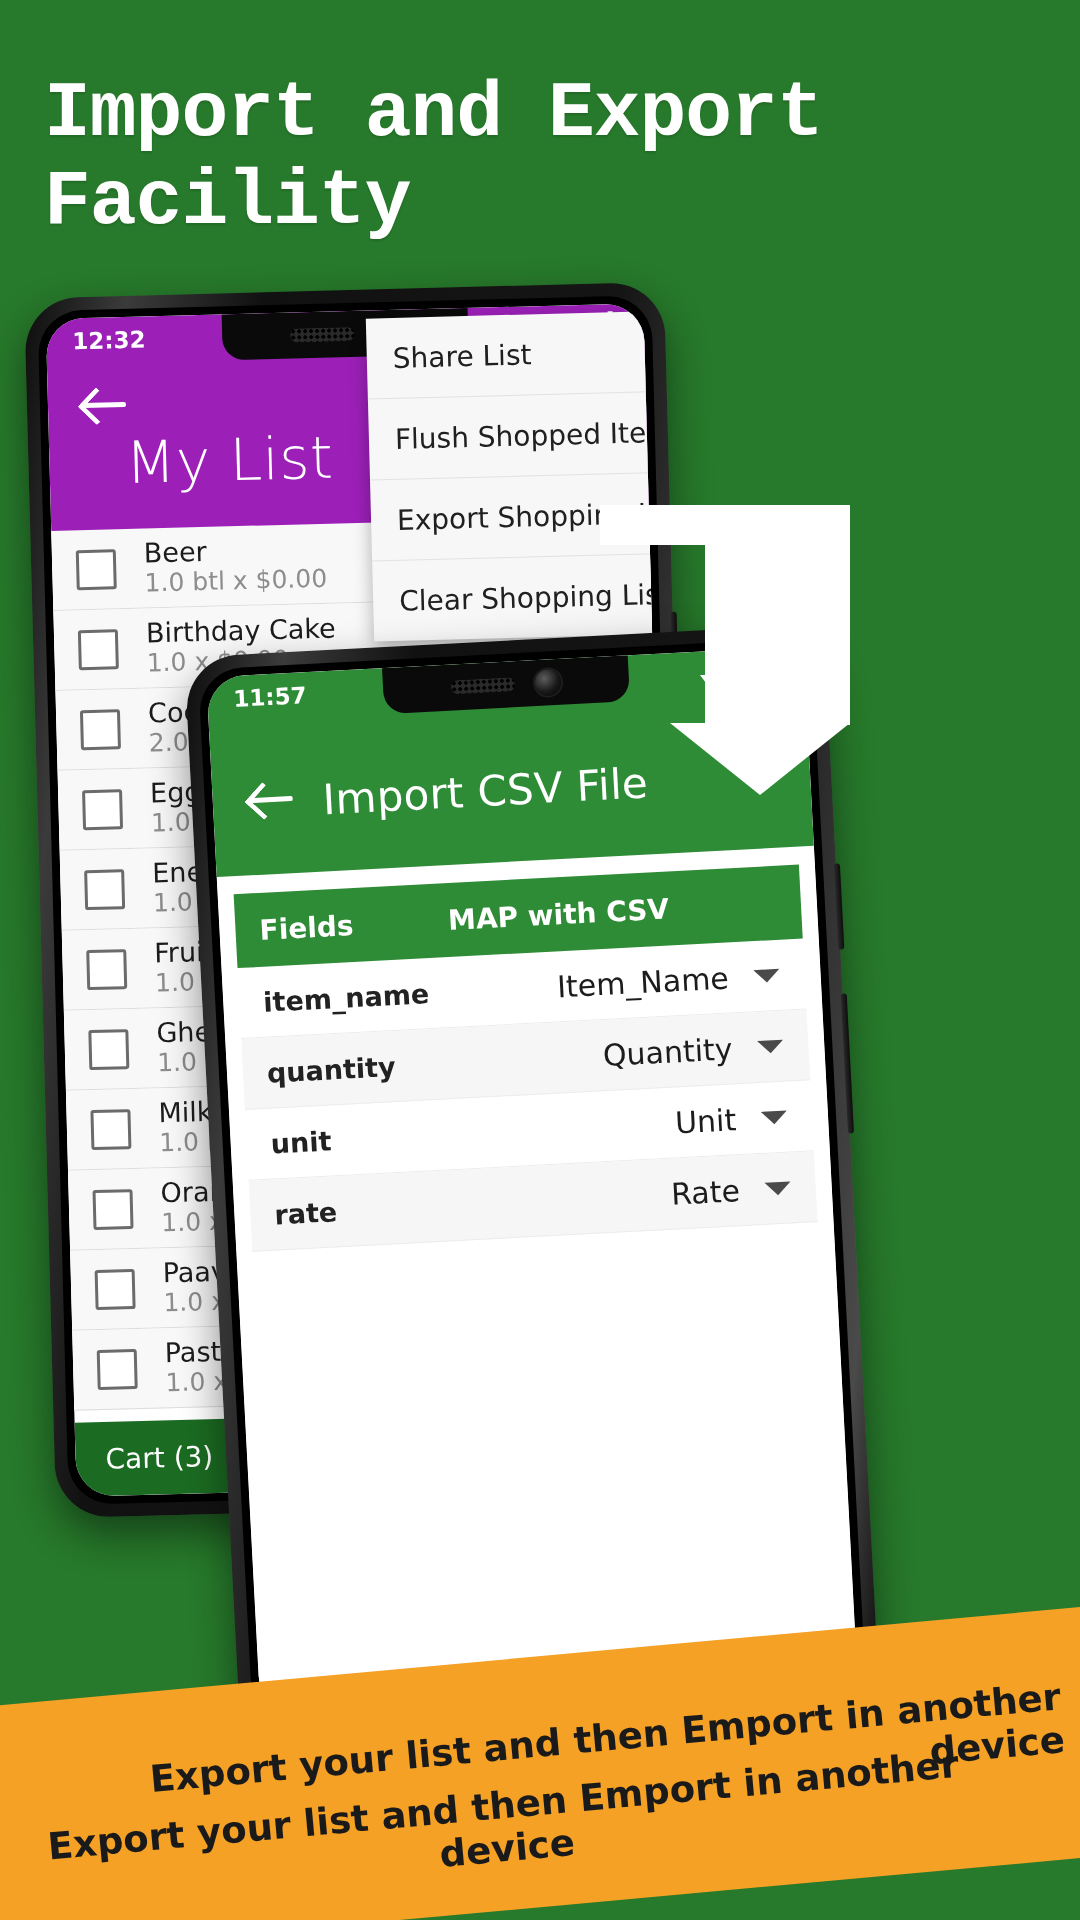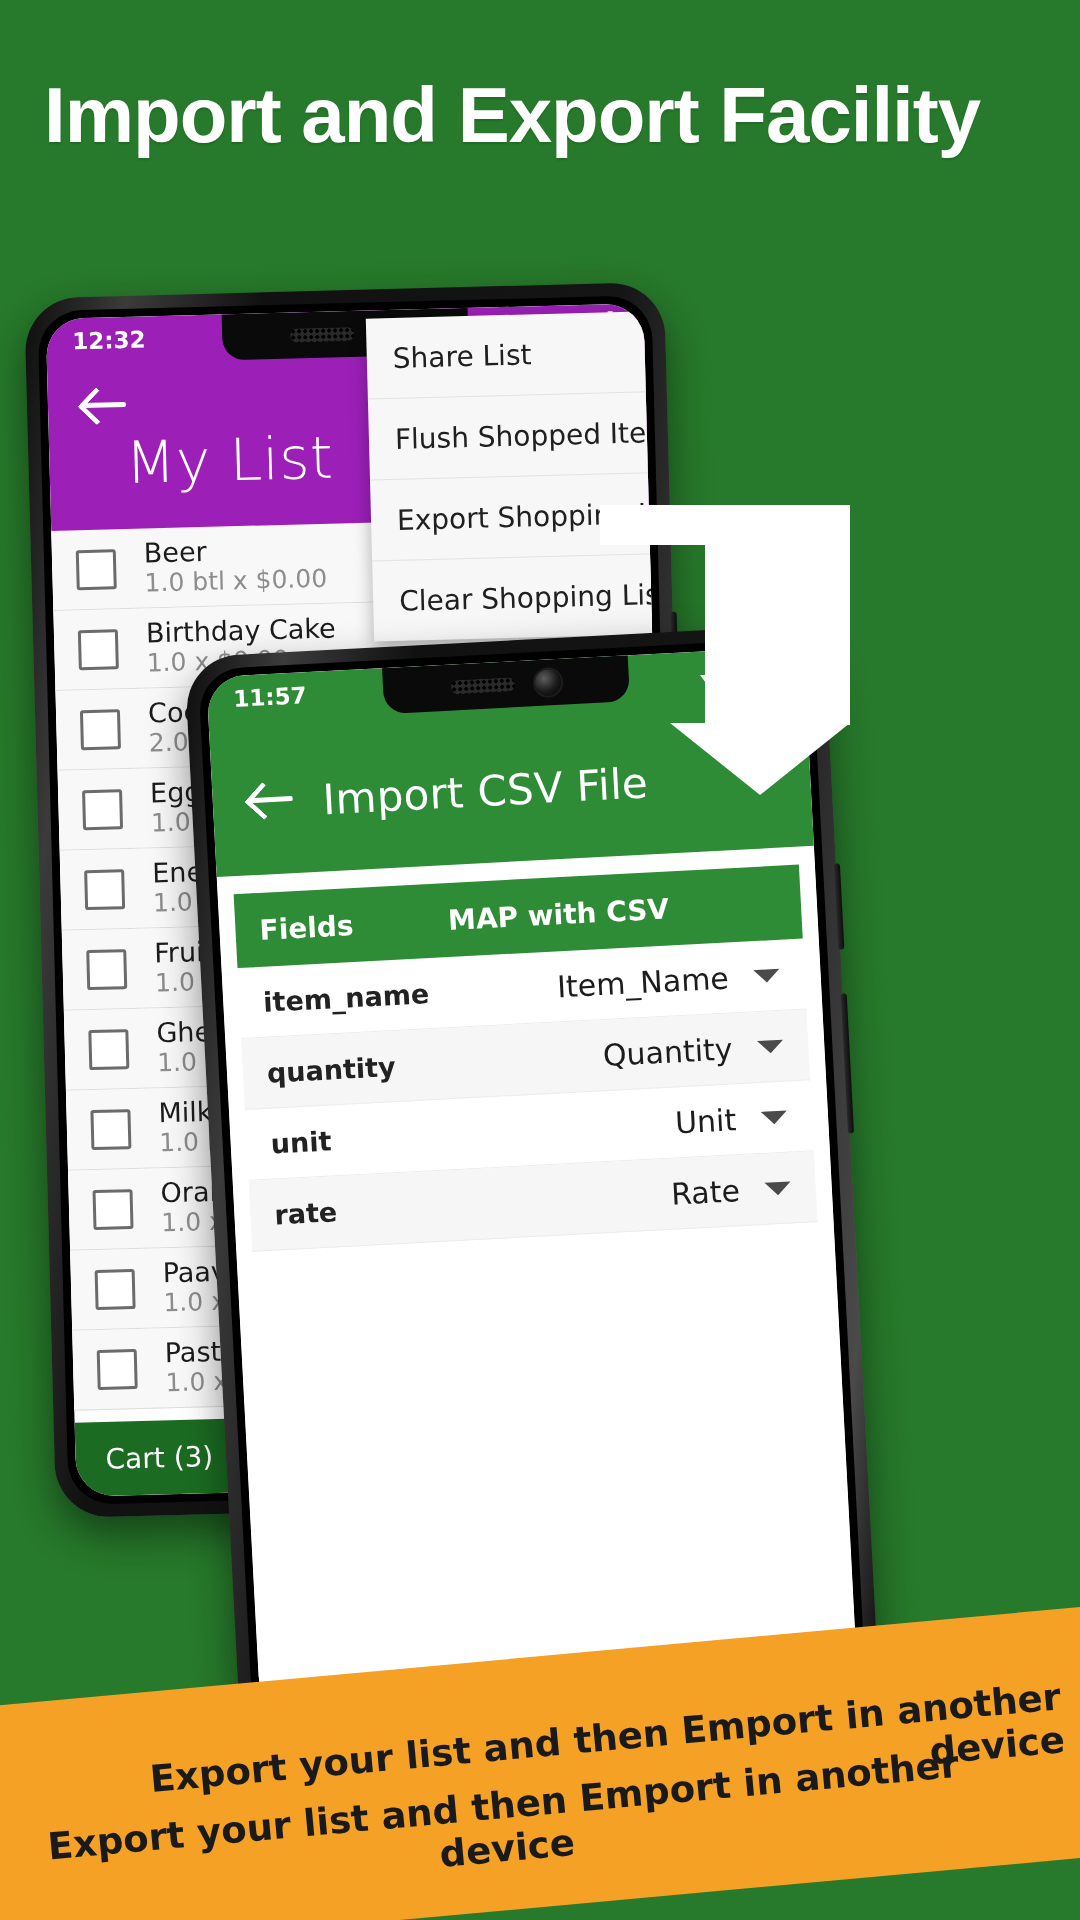--- a/index.html
+++ b/index.html
@@ -7,21 +7,21 @@
     width:1080px;height:1920px;overflow:hidden;position:relative;
     background:#27792b;
     font-family:"DejaVu Sans","Liberation Sans",sans-serif;
   }
   .stage{position:absolute;inset:0;overflow:hidden;}
 
   
   .headline{
     position:absolute;left:44px;top:70px;width:1000px;
     color:#ffffff;font-size:78px;font-weight:bold;letter-spacing:-1px;
-    font-family:Liberation Sans, sans-serif;
+    font-family:Liberation Mono, monospace;
     text-shadow:0 2px 2px rgba(0,0,0,.12);
   }
 
   
   .phone{position:absolute;}
   .phone .body{
     position:absolute;inset:0;border-radius:54px;
     background:linear-gradient(100deg,#0d0d0d 0%,#3b3b3b 12%,#111 28%,#151515 70%,#4a4a4a 92%,#0a0a0a 100%);
     box-shadow:0 18px 40px rgba(0,0,0,.45);
   }

